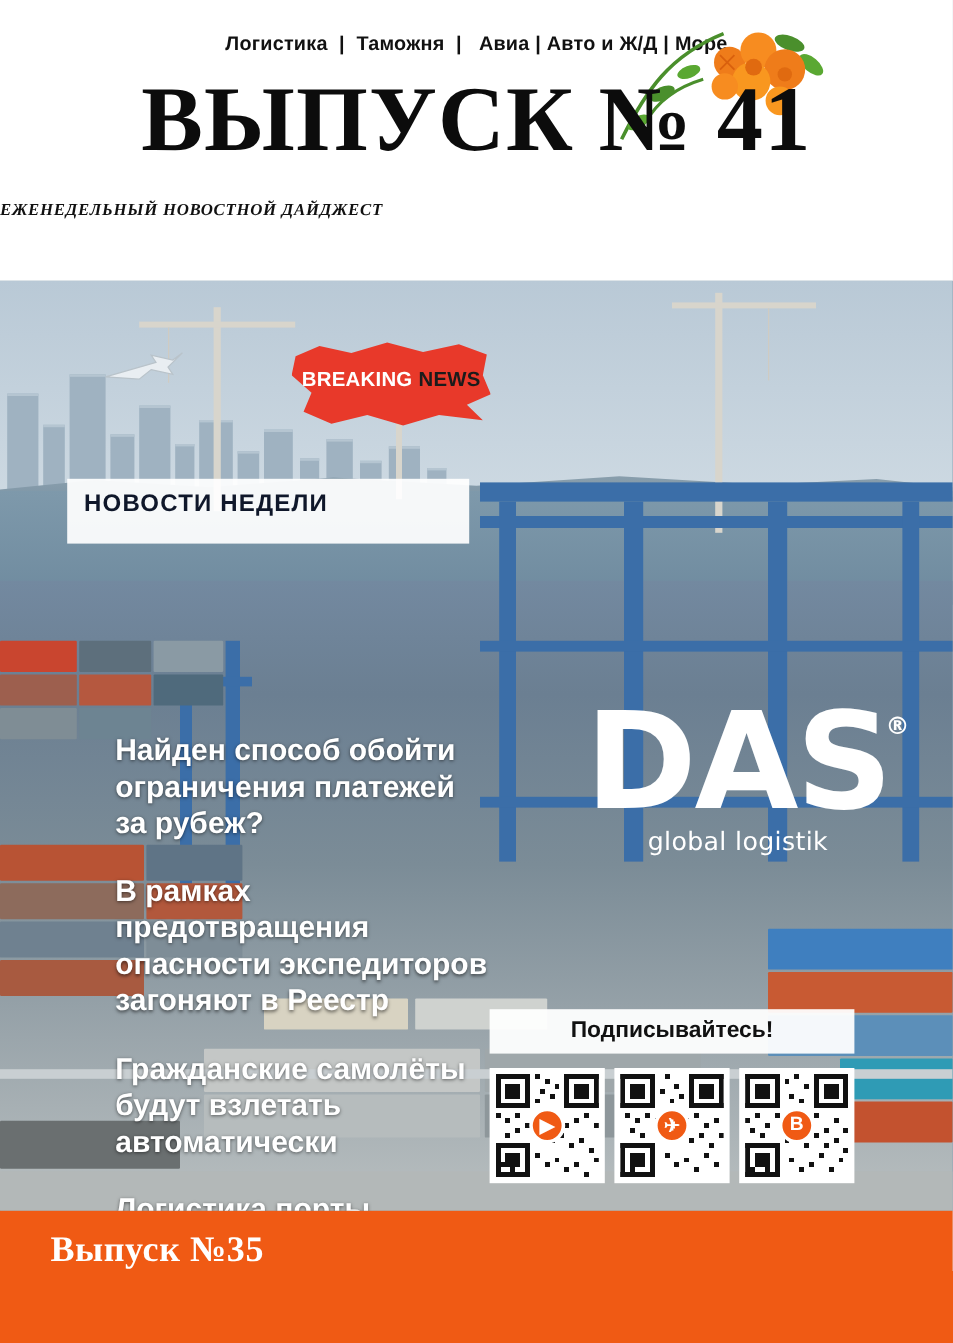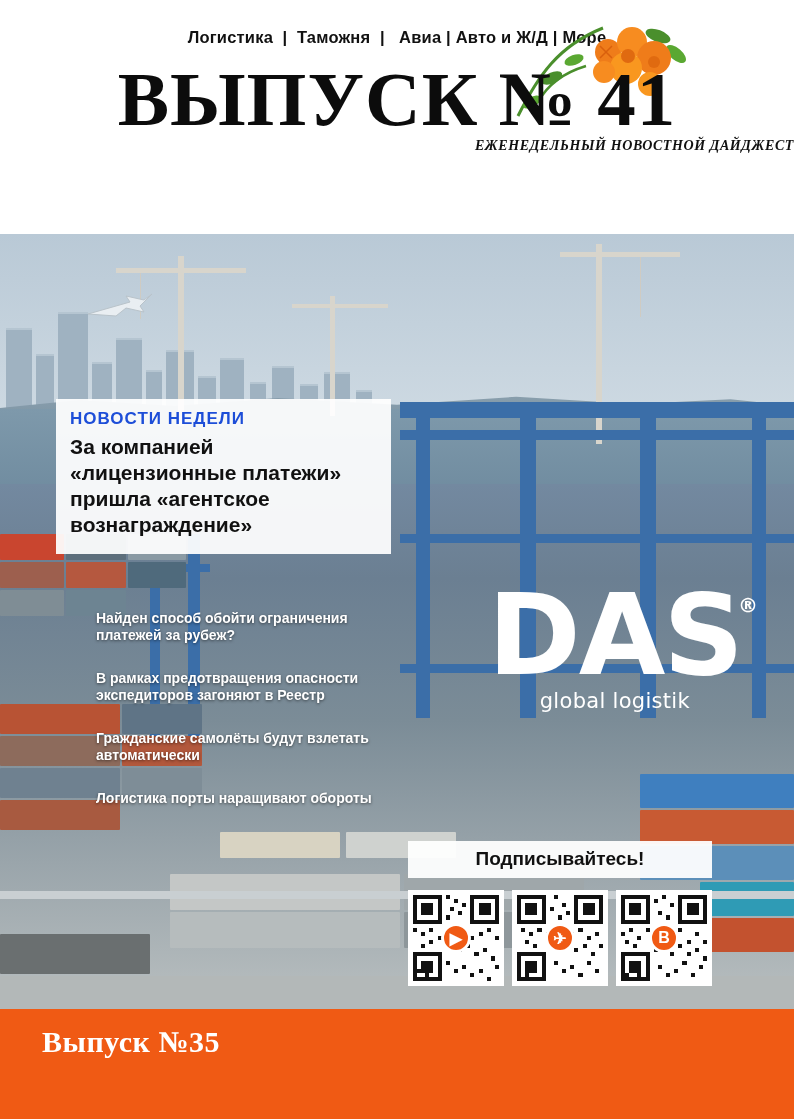--- a/index.html
+++ b/index.html
@@ -35,27 +35,28 @@
     font-weight: bold;
     font-size: 77px;
     line-height: 1;
     color: #0c0c0c;
     margin-top: 14px;
     letter-spacing: 1px;
     position: relative;
     z-index: 2;
   }
   .subtitle {
-    text-align: right;
+    text-align: left;
     font-family: "Liberation Serif", serif;
     font-style: italic;
     font-weight: bold;
     font-size: 14px;
     letter-spacing: 0.6px;
     color: #111111;
+    margin-top: 30px;
   }
   .floral {
     position: absolute;
     right: 96px;
     top: 6px;
     width: 190px;
     height: 120px;
     z-index: 1;
     pointer-events: none;
   }
@@ -132,23 +133,23 @@
   
   .news-card {
     position: absolute;
     left: 56px; top: 165px;
     width: 335px;
     background: rgba(255,255,255,0.93);
     padding: 10px 14px 16px 14px;
     z-index: 6;
   }
   .news-card .kicker {
-    color: #1d4ed8;
-    font-weight: bold;
-    font-size: 17px;
+    color: #0f172a;
+    font-weight: bold;
+    font-size: 20px;
     letter-spacing: 1px;
     margin-bottom: 5px;
   }
   .news-card .lead {
     color: #111111;
     font-weight: bold;
     font-size: 21px;
     line-height: 1.24;
   }
 
@@ -156,21 +157,21 @@
   .headlines {
     position: absolute;
     left: 56px; top: 360px;
     width: 350px;
     z-index: 6;
   }
   .headlines li {
     list-style: none;
     color: #ffffff;
     font-weight: bold;
-    font-size: 14px;
+    font-size: 25px;
     line-height: 1.22;
     margin-bottom: 26px;
     text-shadow: 0 1px 3px rgba(0,0,0,0.55);
   }
 
   
   .das-logo {
     position: absolute;
     right: 52px; top: 350px;
     z-index: 6;
@@ -387,27 +388,33 @@
     <div class="ctr" style="left:404px;top:678px; width:180px; height:36px; background:#8e979b;"></div>
     <div class="ctr" style="left:220px;top:598px; width:120px; height:26px; background:#d8d3c2;"></div>
     <div class="ctr" style="left:346px;top:598px; width:110px; height:26px; background:#cfd2cf;"></div>
 
     <div class="ctr" style="left:0;  top:700px; width:150px; height:40px; background:#6a6f70;"></div>
     <div class="ctr" style="left:0;  top:742px; width:794px; height:33px; background:#b3b8b8;"></div>
 
     <div class="hero-bottom-strip"></div>
   </div>
 
+  <div class="breaking">
+    <div class="breaking-shape"></div>
+    <div class="breaking-txt">
+      <span class="b1">BREAKING</span>
+      <span class="b2">NEWS</span>
+    </div>
+  </div>
   <svg class="plane" viewBox="0 0 70 30">
     <path d="M2 24 L44 12 L40 6 L58 10 L66 4 L54 16 L58 22 L40 18 L30 26 Z" fill="#e9eef2" stroke="#b9c3ca" stroke-width="1"></path>
   </svg>
 
   <div class="news-card">
     <div class="kicker">НОВОСТИ НЕДЕЛИ</div>
-    <div class="lead">За компанией «лицензионные платежи» пришла «агентское вознаграждение»</div>
   </div>
 
   <ul class="headlines">
     <li>Найден способ обойти ограничения платежей за рубеж?</li>
     <li>В рамках предотвращения опасности экспедиторов загоняют в Реестр</li>
     <li>Гражданские самолёты будут взлетать автоматически</li>
     <li>Логистика порты наращивают обороты</li>
   </ul>
 
   <div class="das-logo">

